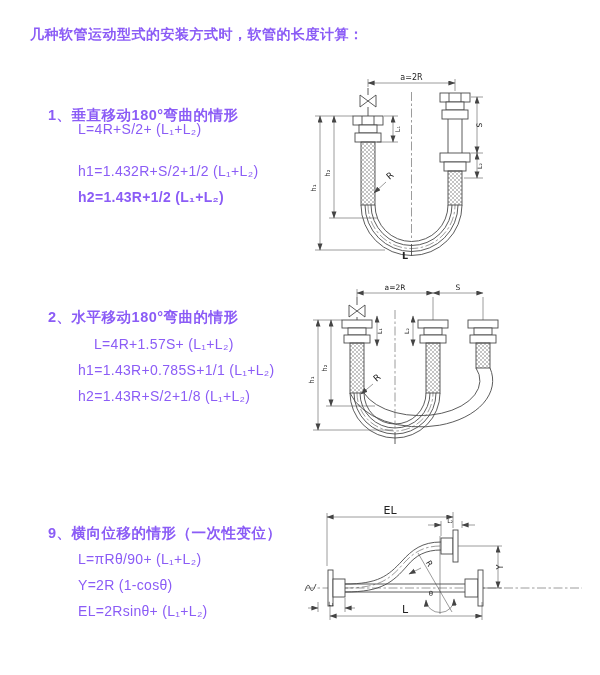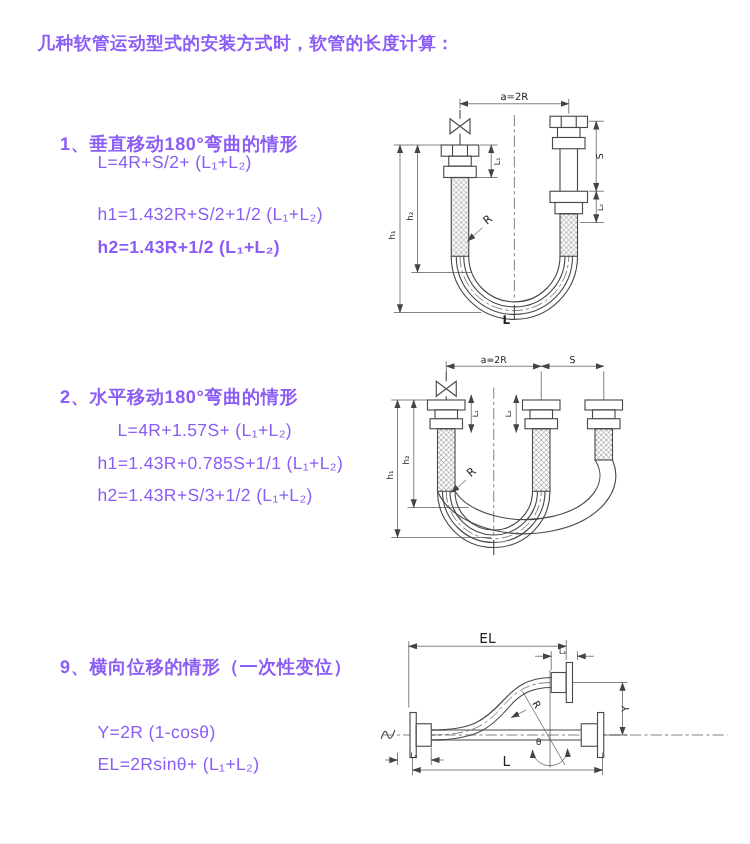--- a/index.html
+++ b/index.html
@@ -130,21 +130,21 @@
       <line class="dim" x1="81" y1="112" x2="69" y2="123" marker-end="url(#ar1)"></line>
       <text class="lb" x="87" y="108" font-size="9" text-anchor="middle" transform="rotate(-40 87,108)">R</text>
     </g>
 
     <text class="lb" x="100" y="189" font-size="9.5" text-anchor="middle" font-weight="bold">L</text>
   </svg>
 
   <div class="abs heading" style="left:48px;top:308px;">2、水平移动180°弯曲的情形</div>
   <div class="abs formula" style="left:78px;top:336px;margin-left:16px;">L=4R+1.57S+ (L₁+L₂)</div>
   <div class="abs formula" style="left:78px;top:362px;">h1=1.43R+0.785S+1/1 (L₁+L₂)</div>
-  <div class="abs formula" style="left:78px;top:388px;">h2=1.43R+S/3+1/2 (L₁+L₂)</div>
+  <div class="abs formula" style="left:78px;top:388px;">h2=1.43R+S/2+1/8 (L₁+L₂)</div>
 
   <svg style="left:305px;top:280px;" width="290" height="170" viewBox="0 0 290 170">
     <defs>
       <marker id="ar2" markerWidth="8" markerHeight="6" refX="6.6" refY="2.5" orient="auto-start-reverse" markerUnits="userSpaceOnUse">
         <path d="M0,0 L7,2.5 L0,5 Z" fill="#444"></path>
       </marker>
       <pattern id="bp2" width="4" height="4" patternUnits="userSpaceOnUse">
         <path d="M0,4 L4,0 M0,0 L4,4" stroke="#888" stroke-width="0.5"></path>
       </pattern>
     </defs>
@@ -225,20 +225,21 @@
       <text class="lb" x="22" y="88" font-size="7" text-anchor="middle" transform="rotate(-90 22,88)">h₂</text>
     </g>
 
     <g>
       <line class="dim" x1="68" y1="104" x2="56" y2="114" marker-end="url(#ar2)"></line>
       <text class="lb" x="74" y="100" font-size="9" text-anchor="middle" transform="rotate(-40 74,100)">R</text>
     </g>
   </svg>
 
   <div class="abs heading" style="left:48px;top:524px;">9、横向位移的情形（一次性变位）</div>
+  <div class="abs formula" style="left:78px;top:551px;">L=πRθ/90+ (L₁+L₂)</div>
   <div class="abs formula" style="left:78px;top:577px;text-align:center;">Y=2R (1-cosθ)</div>
   <div class="abs formula" style="left:78px;top:603px;">EL=2Rsinθ+ (L₁+L₂)</div>
 
   <svg style="left:300px;top:498px;" width="300" height="150" viewBox="0 0 300 150">
     <defs>
       <marker id="ar3" markerWidth="8" markerHeight="6" refX="6.6" refY="2.5" orient="auto-start-reverse" markerUnits="userSpaceOnUse">
         <path d="M0,0 L7,2.5 L0,5 Z" fill="#444"></path>
       </marker>
     </defs>
 

